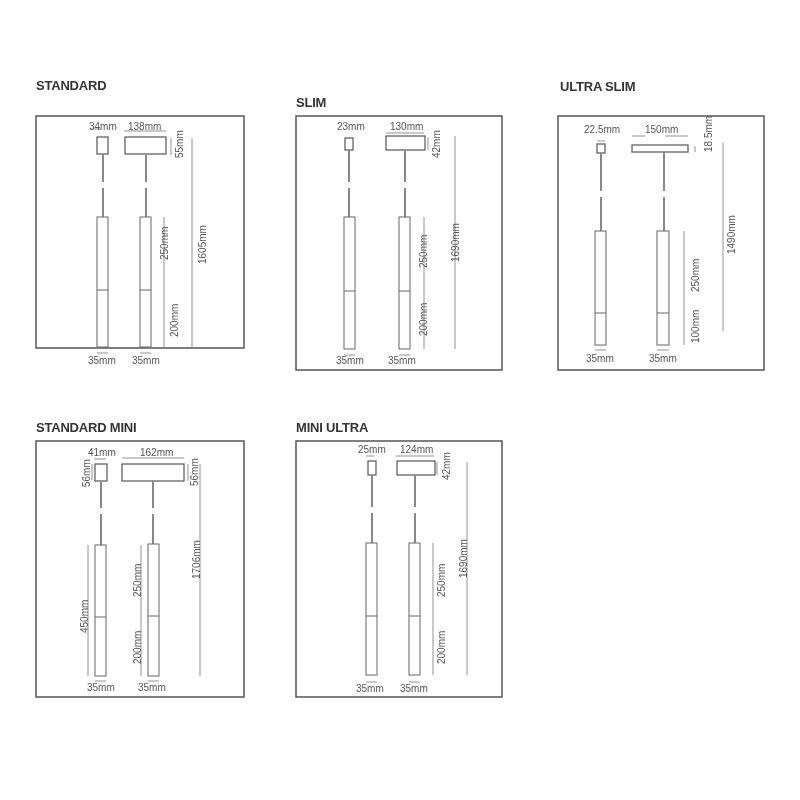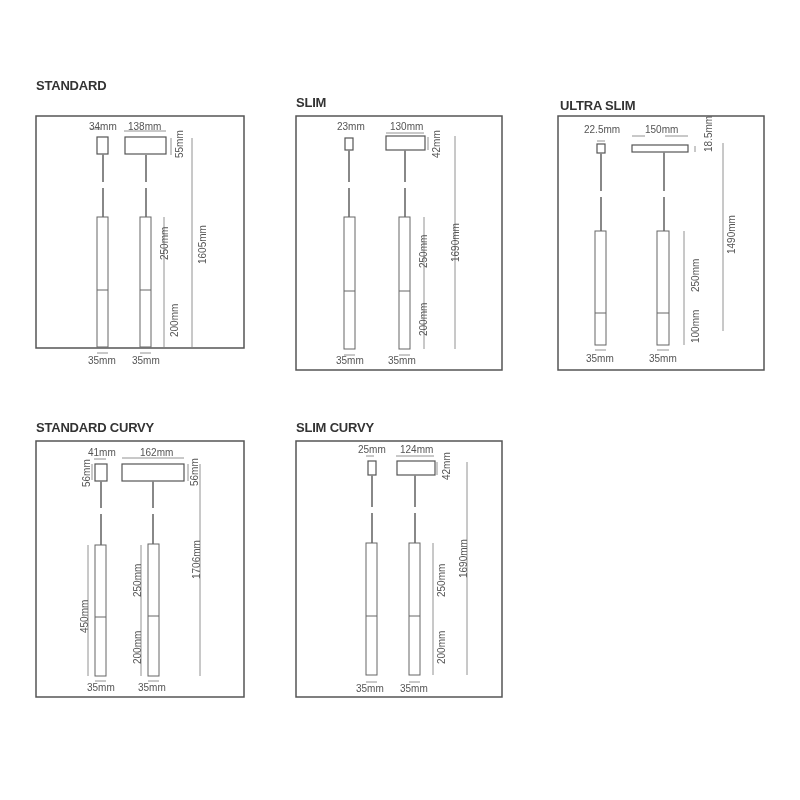--- a/index.html
+++ b/index.html
@@ -188,19 +188,19 @@
     <text transform="translate(467,578) rotate(-90)" data-name="mini-curvy-total-height">1690mm</text>
 
     <line class="thin" x1="366" y1="682" x2="377" y2="682"></line>
     <text x="356" y="692" data-name="mini-curvy-left-diameter">35mm</text>
     <line class="thin" x1="409" y1="682" x2="420" y2="682"></line>
     <text x="400" y="692" data-name="mini-curvy-right-diameter">35mm</text>
   </g>
 </svg>
 
 <div class="title" data-name="panel-title-mini" style="left:296px; top:95px;">SLIM</div>
-<div class="title" data-name="panel-title-ultra-slim" style="left:560px; top:98px;">ULTRA SLIM</div>
-<div class="title" data-name="panel-title-standard-curvy" style="left:36px; top:420px;">STANDARD CURVY</div>
-<div class="title" data-name="panel-title-mini-curvy" style="left:296px; top:420px;">SLIM CURVY</div>
+<div class="title" data-name="panel-title-ultra-slim" style="left:560px; top:79px;">ULTRA SLIM</div>
+<div class="title" data-name="panel-title-standard-curvy" style="left:36px; top:420px;">STANDARD MINI</div>
+<div class="title" data-name="panel-title-mini-curvy" style="left:296px; top:420px;">MINI ULTRA</div>
 
 <style>
   div[data-name="panel-title-standard"] { z-index: 2; }
 </style>
 
 </body></html>

